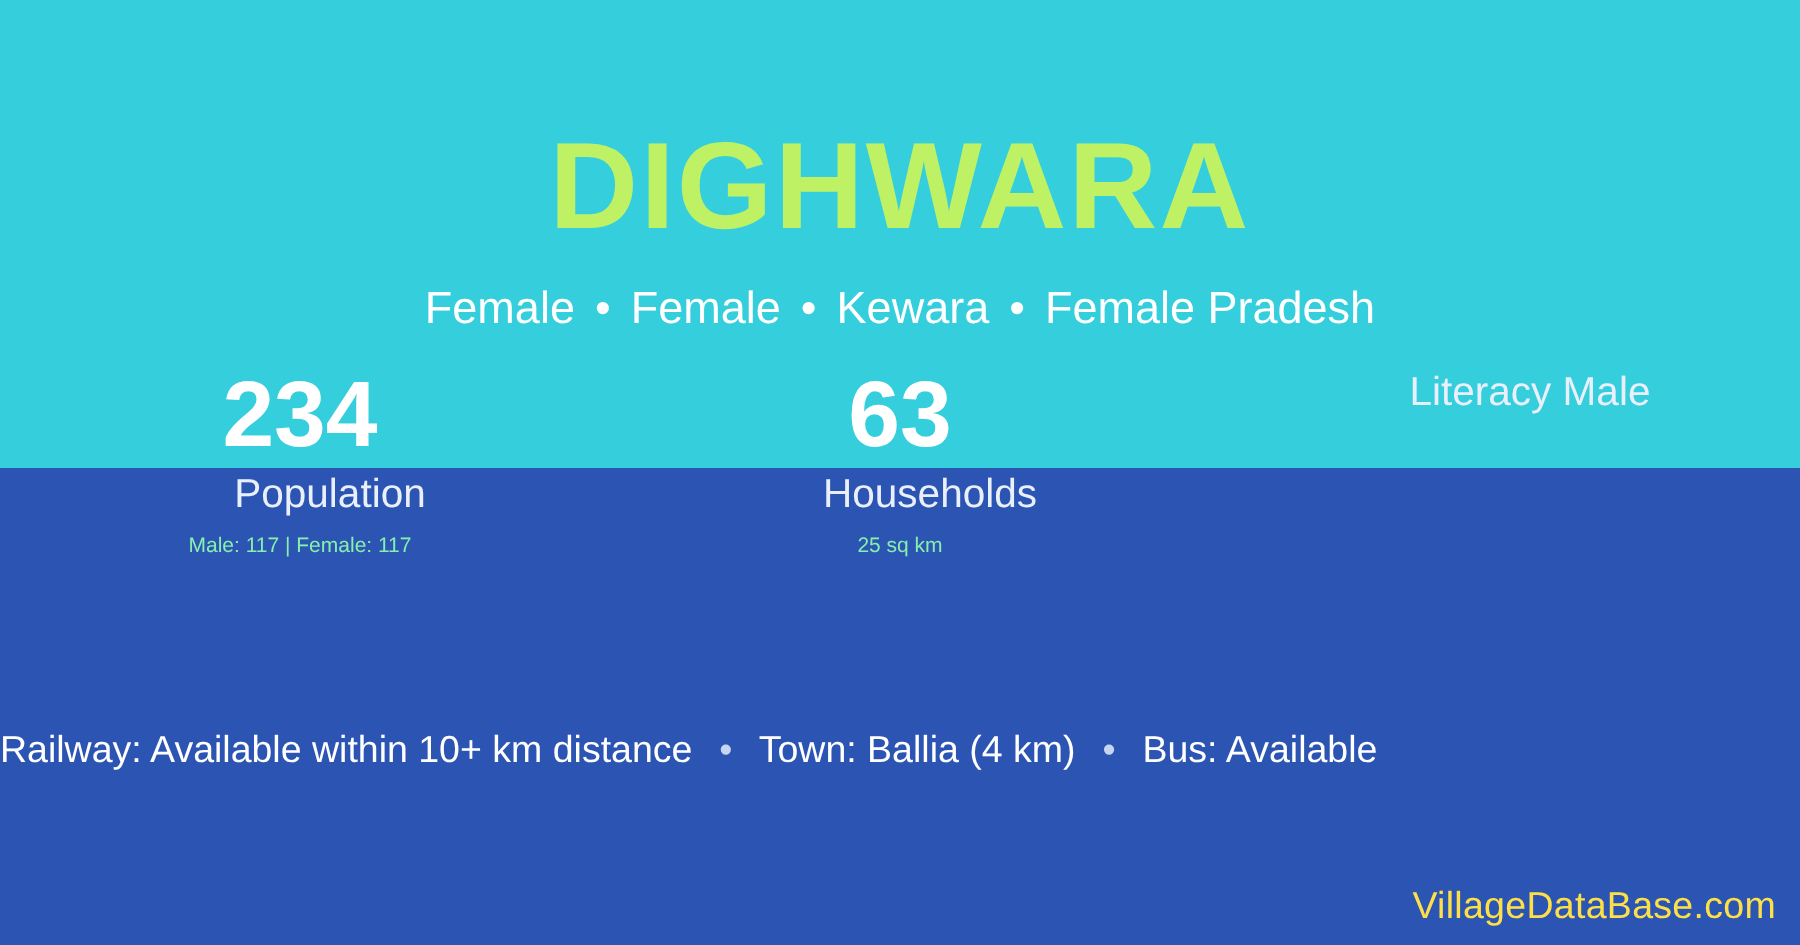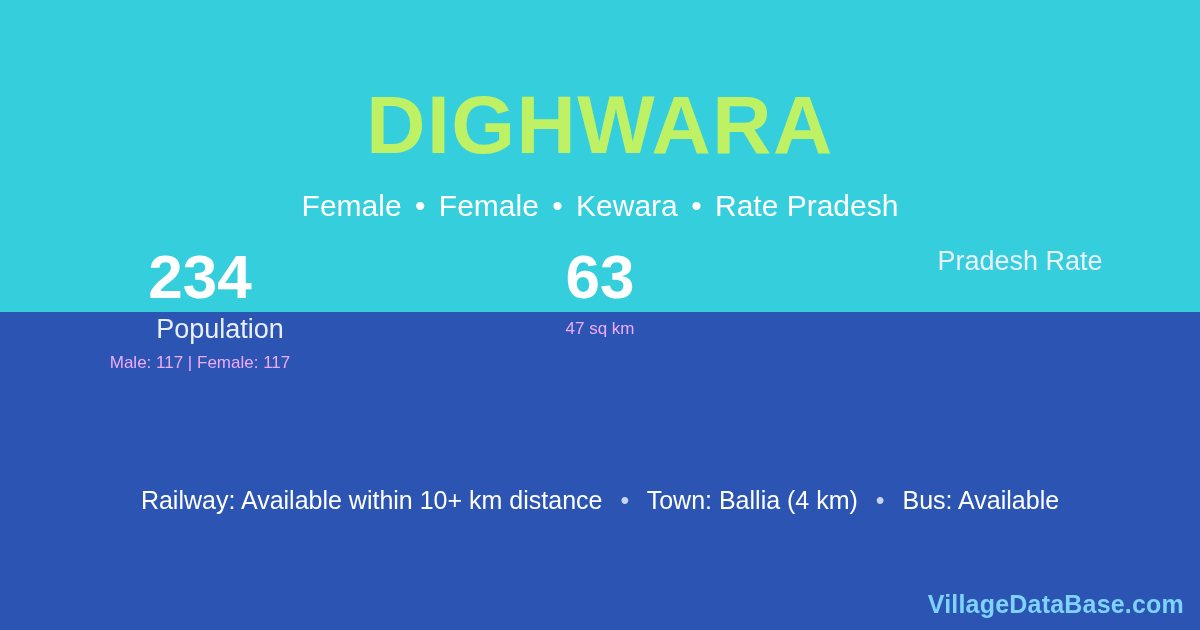--- a/index.html
+++ b/index.html
@@ -105,55 +105,55 @@
     font-size: 27px;
     font-weight: normal;
     line-height: 32px;
     color: #eaf0fb;
     white-space: nowrap;
     padding-left: 40px;
   }
 
   .stat-sub {
     margin-top: 8px;
-    font-size: 17px;
+    font-size: 14px;
     font-weight: normal;
     line-height: 20px;
-    color: #f0abfc;
+    color: #86efac;
     white-space: nowrap;
   }
 
   
   #amenities-line {
     position: absolute;
     left: 0;
     top: 484px;
     width: 1200px;
-    text-align: center;
+    text-align: left;
     font-size: 25px;
     line-height: 32px;
     color: #ffffff;
     white-space: nowrap;
     z-index: 5;
   }
   #amenities-line .sep {
     padding: 0 11px;
     color: #c8d5f0;
   }
 
   
   #site-watermark {
     position: absolute;
     right: 16px;
     top: 589px;
     font-size: 25px;
-    font-weight: bold;
+    font-weight: normal;
     line-height: 30px;
     letter-spacing: 0.2px;
-    color: #7dd3fc;
+    color: #fde047;
     white-space: nowrap;
     z-index: 6;
   }
 </style>
 </head>
 <body>
 
 <div id="card">
 
   <div id="teal-band"></div>
@@ -161,39 +161,40 @@
 
   <div id="headline-block">
     <h1 id="village-title">DIGHWARA</h1>
     <div id="location-breadcrumb">
       <span>Female</span>
       <span class="sep">•</span>
       <span>Female</span>
       <span class="sep">•</span>
       <span>Kewara</span>
       <span class="sep">•</span>
-      <span>Rate Pradesh</span>
+      <span>Female Pradesh</span>
     </div>
   </div>
 
   <div id="stats-row">
 
     <div class="stat-cell">
       <div class="stat-value">234</div>
       <div class="stat-label">Population</div>
       <div class="stat-sub">Male: 117 | Female: 117</div>
     </div>
 
     <div class="stat-cell">
       <div class="stat-value">63</div>
-      <div class="stat-sub">47 sq km</div>
+      <div class="stat-label">Households</div>
+      <div class="stat-sub">25 sq km</div>
     </div>
 
     <div class="stat-cell">
-      <div class="stat-label">Pradesh Rate</div>
+      <div class="stat-label">Literacy Male</div>
     </div>
 
   </div>
 
   <div id="amenities-line">
     <span>Railway: Available within 10+ km distance</span>
     <span class="sep">•</span>
     <span>Town: Ballia (4 km)</span>
     <span class="sep">•</span>
     <span>Bus: Available</span>

